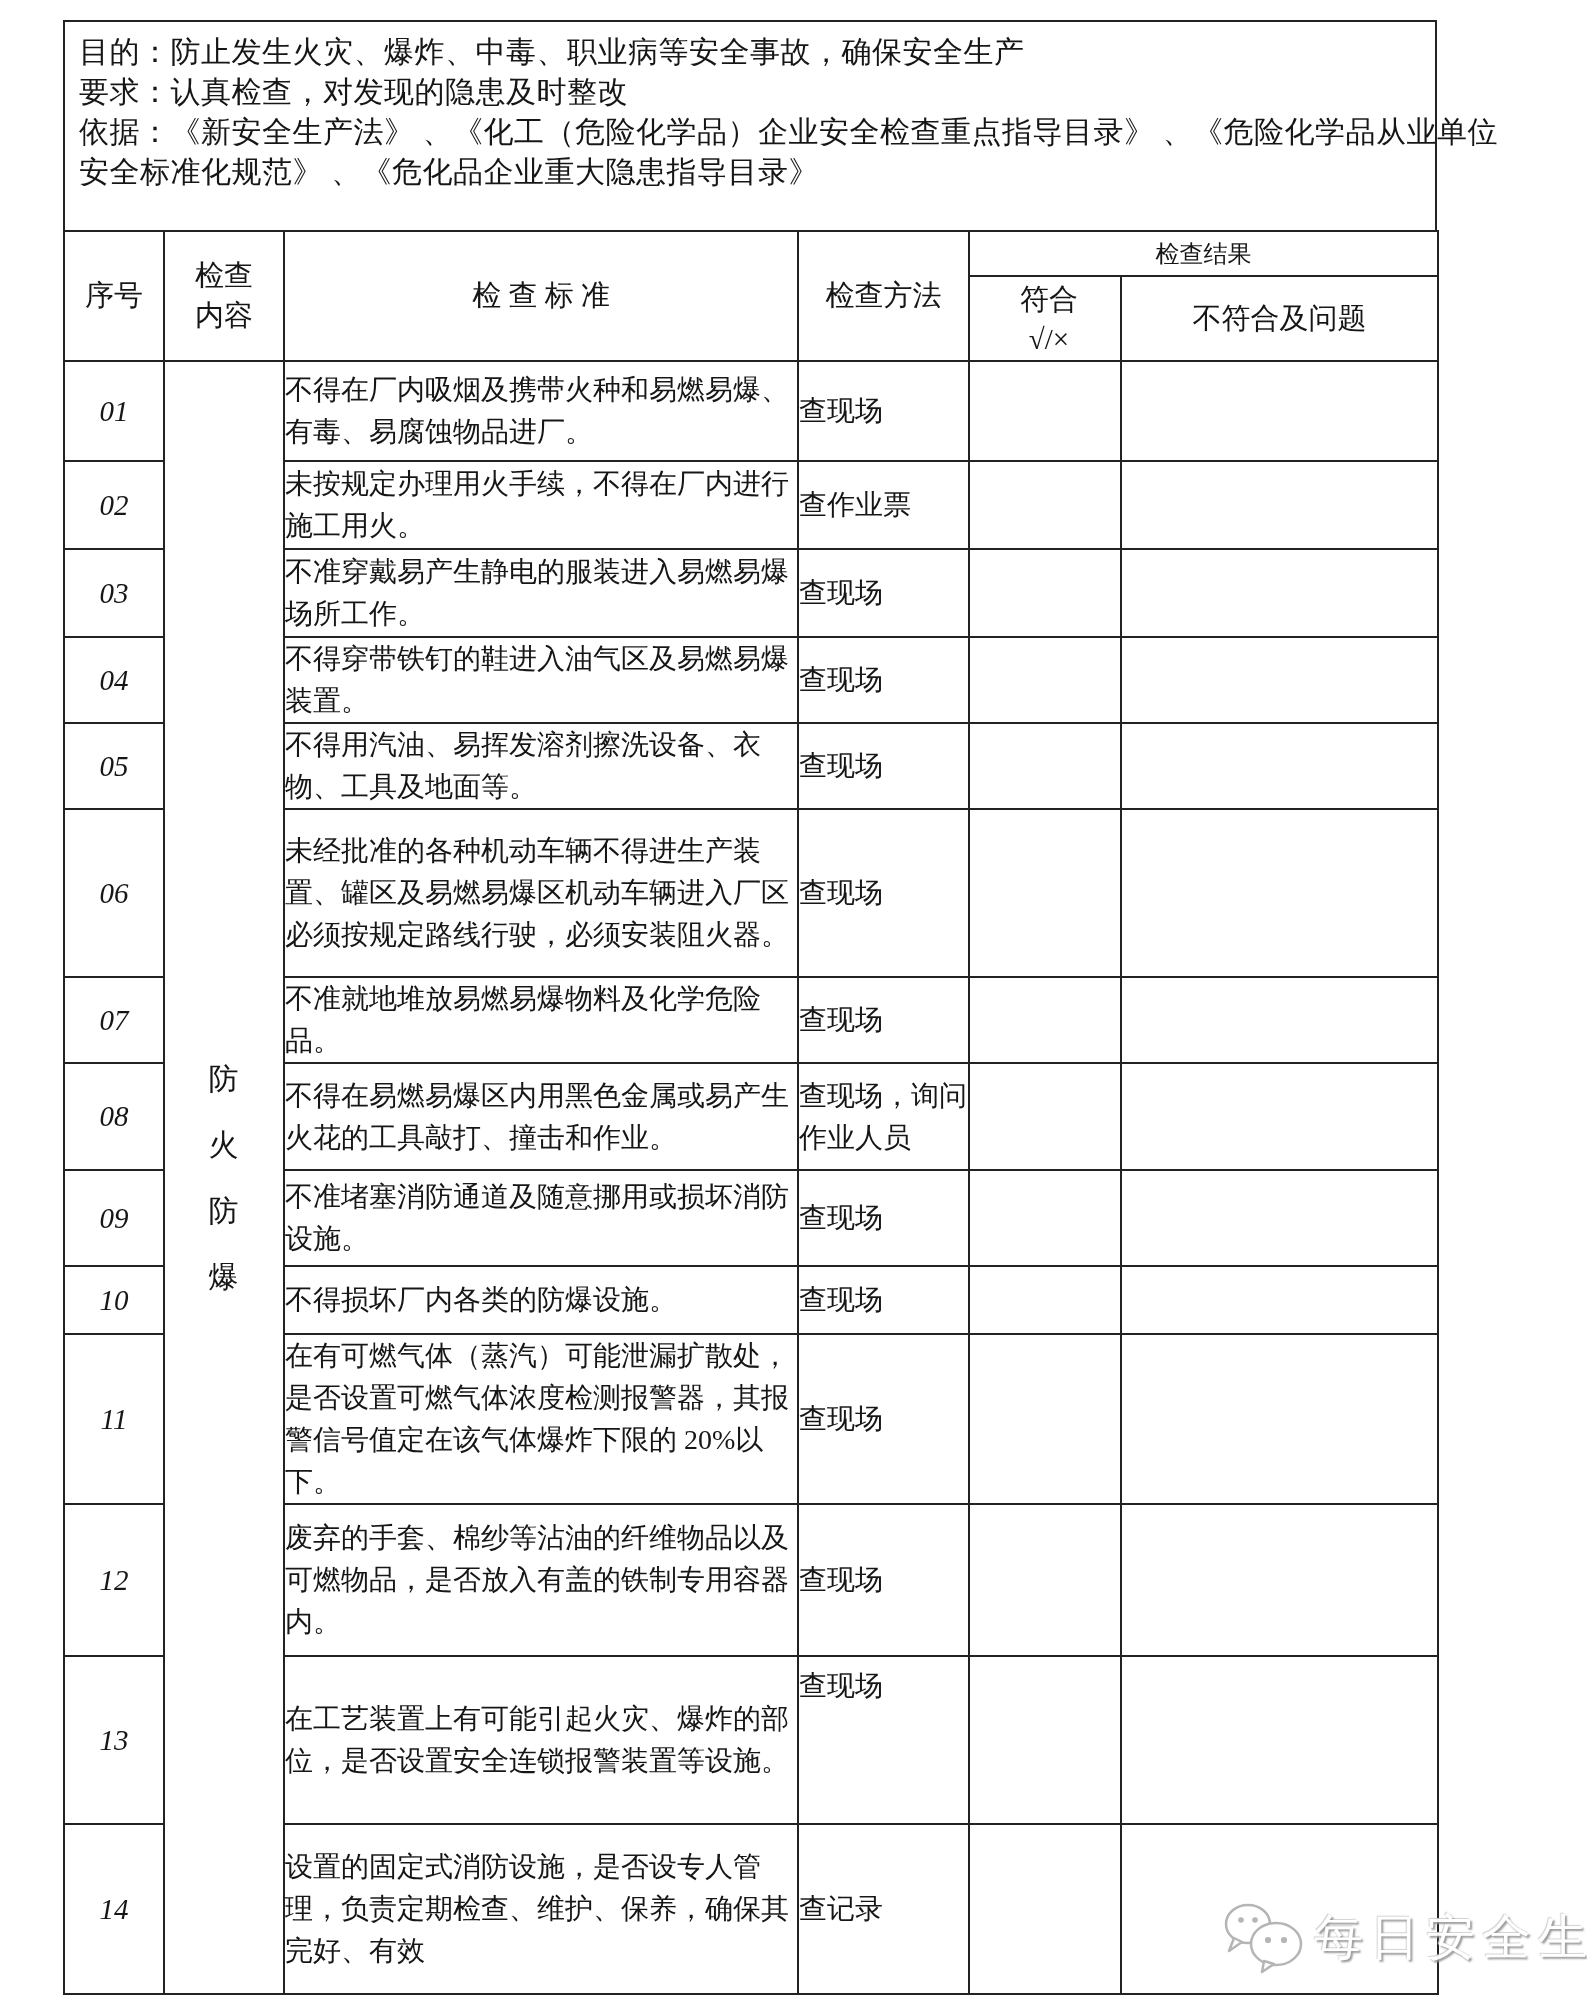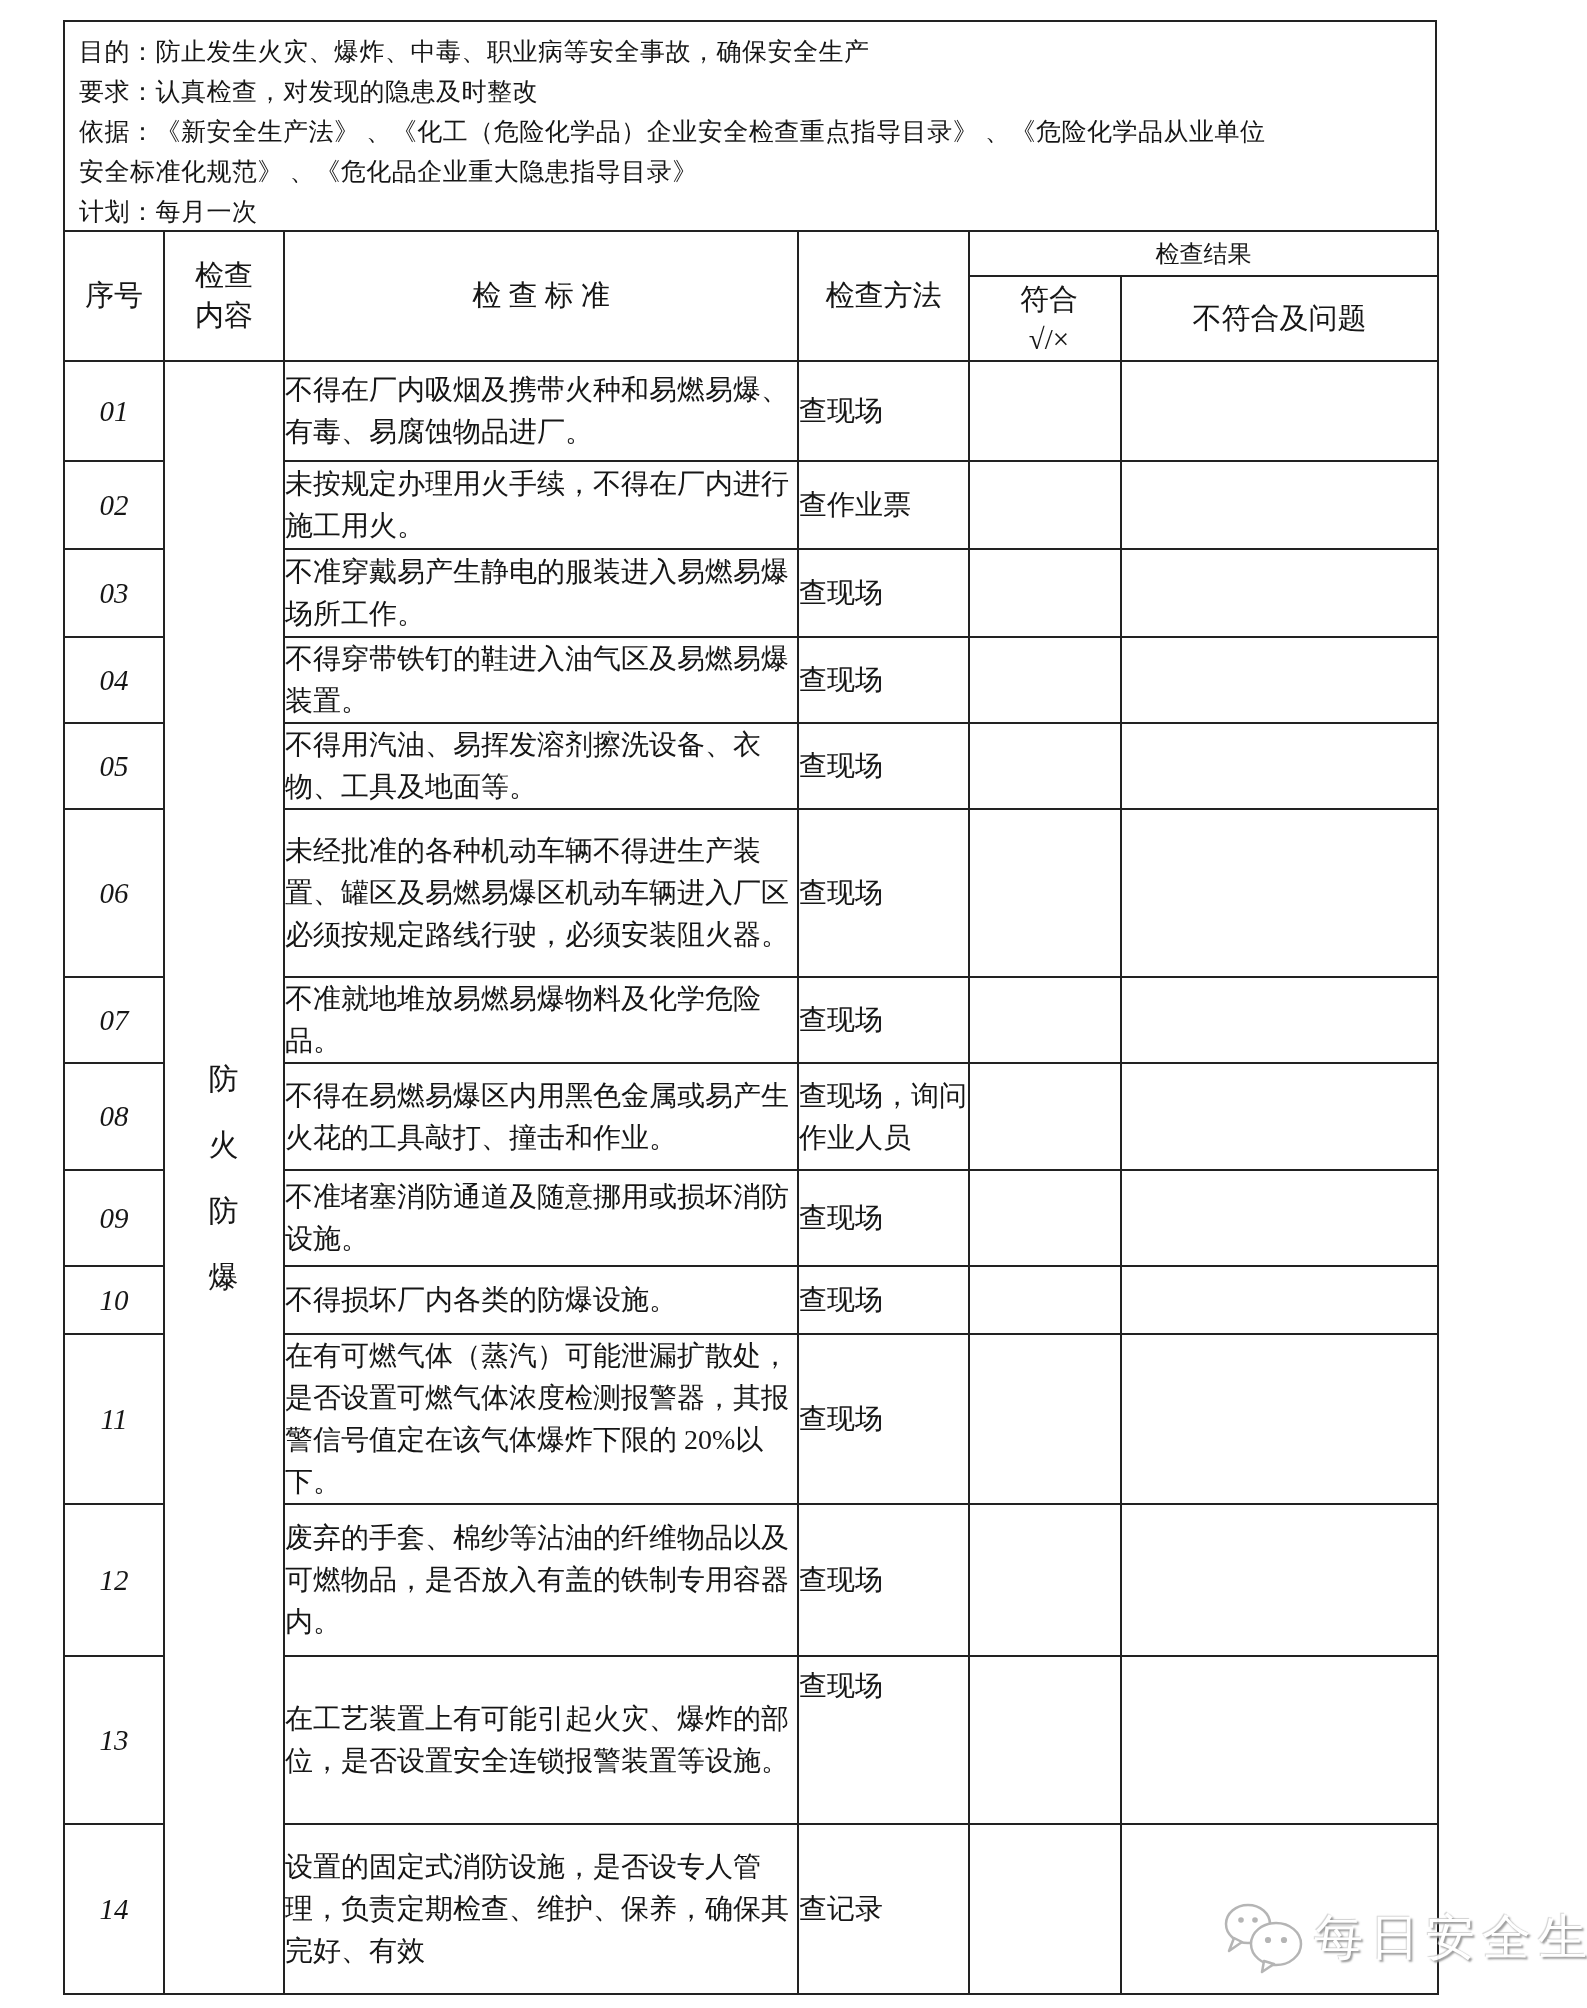--- a/index.html
+++ b/index.html
@@ -14,21 +14,21 @@
   .page{position:absolute;inset:0;background:#fff;}
   .sheet{
     position:absolute;left:63px;top:20px;width:1374px;
   }
   
   .header-box{
     box-sizing:border-box;
     border:2px solid #222;border-bottom:none;
     height:210px;
     padding:10px 8px 0 14px;
-    font-size:25px;line-height:40px;
+    font-size:30px;line-height:40px;
     letter-spacing:0.5px;
   }
   .header-box p{margin:0;white-space:nowrap;}
   
   table.checklist{
     border-collapse:collapse;
     table-layout:fixed;
     width:1374px;
     font-size:28px;
   }
@@ -83,21 +83,20 @@
 <body>
 
 <div class="page">
   <div class="sheet">
 
     <div class="header-box">
       <p>目的：防止发生火灾、爆炸、中毒、职业病等安全事故，确保安全生产</p>
       <p>要求：认真检查，对发现的隐患及时整改</p>
       <p>依据：《新安全生产法》 、《化工（危险化学品）企业安全检查重点指导目录》 、《危险化学品从业单位</p>
       <p>安全标准化规范》 、《危化品企业重大隐患指导目录》</p>
-      <p>计划：每月一次</p>
     </div>
 
     <table class="checklist">
       <colgroup>
         <col style="width:100px">
         <col style="width:120px">
         <col style="width:514px">
         <col style="width:171px">
         <col style="width:152px">
         <col style="width:317px">

